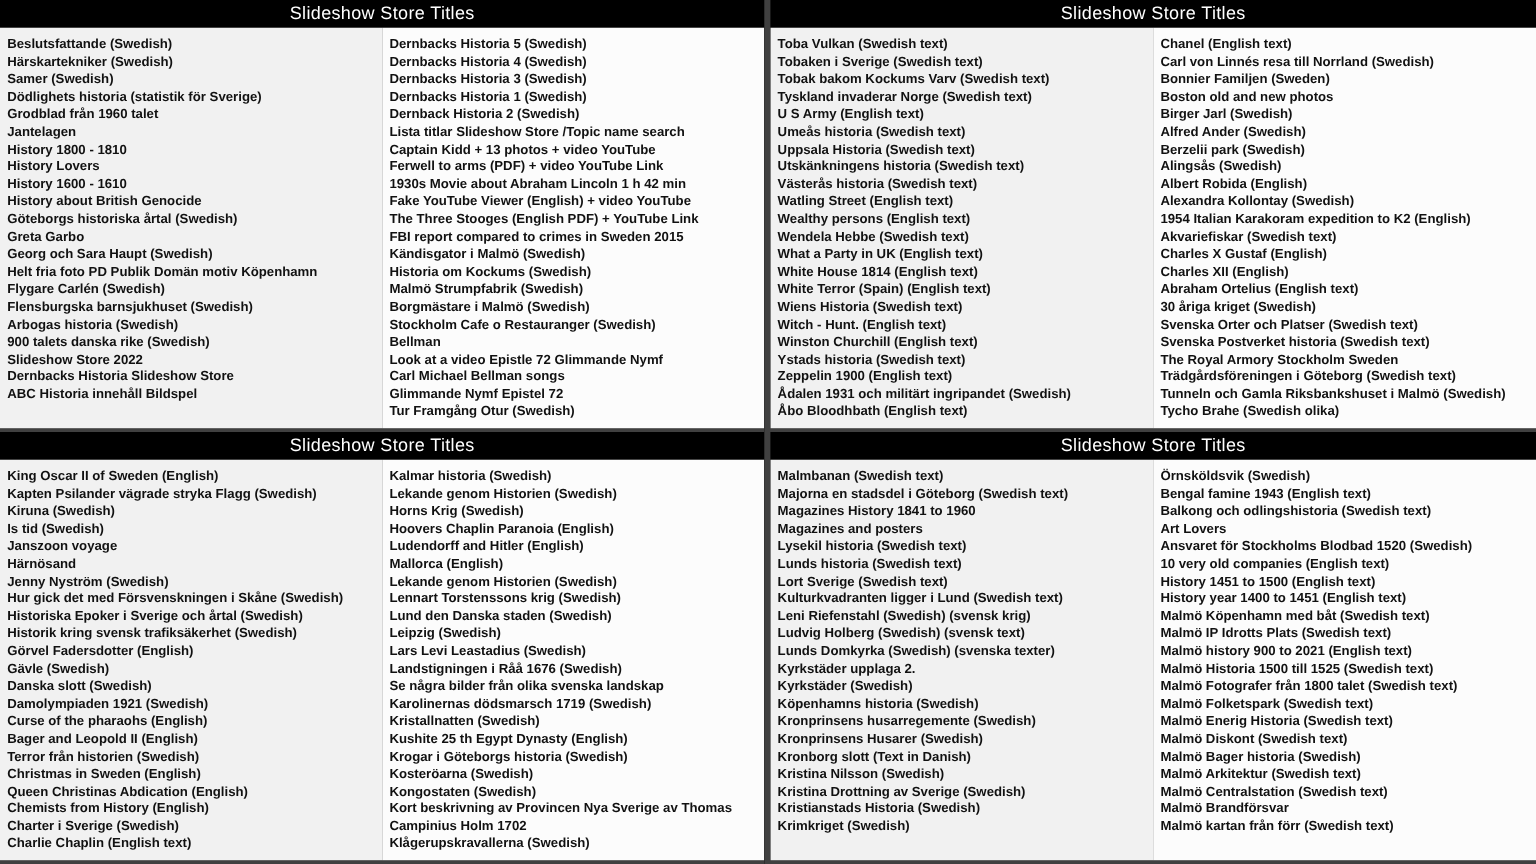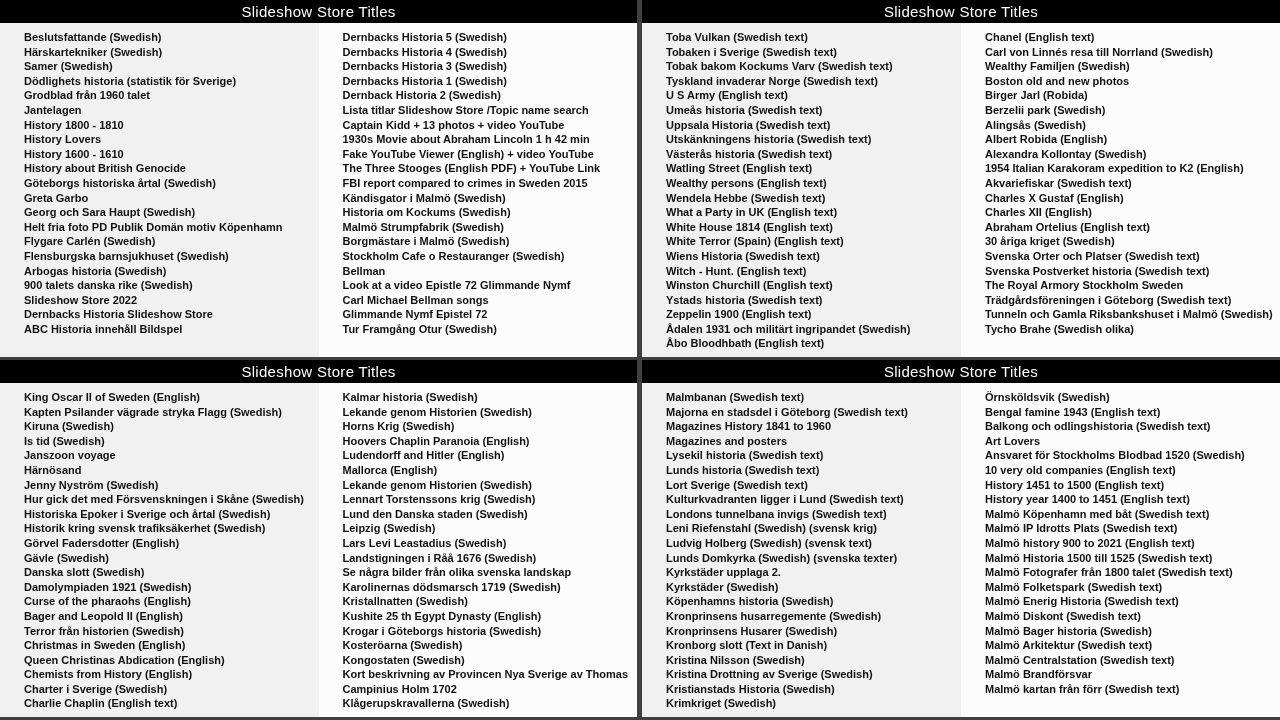--- a/index.html
+++ b/index.html
@@ -36,21 +36,21 @@
     letter-spacing: 0.3px;
   }
   .slide-body {
     flex: 1;
     display: flex;
     margin-bottom: 3px;
     overflow: hidden;
   }
   .col {
     width: 50%;
-    padding: 7px 3px 0 24px;
+    padding: 7px 3px 0 6px;
     overflow: hidden;
   }
   .col-gray  { background: #f1f1f1; }
   .col-white { background: #fcfcfc; }
   .row {
     font-size: 11px;
     font-weight: bold;
     color: #111;
     line-height: 14.6px;
     white-space: nowrap;
@@ -90,20 +90,21 @@
           <div class="row">ABC Historia innehåll Bildspel</div>
         </div>
       <div class="col col-white">
           <div class="row">Dernbacks Historia 5 (Swedish)</div>
           <div class="row">Dernbacks Historia 4 (Swedish)</div>
           <div class="row">Dernbacks Historia 3 (Swedish)</div>
           <div class="row">Dernbacks Historia 1 (Swedish)</div>
           <div class="row">Dernback Historia 2 (Swedish)</div>
           <div class="row">Lista titlar Slideshow Store /Topic name search</div>
           <div class="row">Captain Kidd + 13 photos + video YouTube</div>
+          <div class="row">Ferwell to arms (PDF) + video YouTube Link</div>
           <div class="row">1930s Movie about Abraham Lincoln 1 h 42 min</div>
           <div class="row">Fake YouTube Viewer (English) + video YouTube</div>
           <div class="row">The Three Stooges (English PDF) + YouTube Link</div>
           <div class="row">FBI report compared to crimes in Sweden 2015</div>
           <div class="row">Kändisgator i Malmö (Swedish)</div>
           <div class="row">Historia om Kockums (Swedish)</div>
           <div class="row">Malmö Strumpfabrik (Swedish)</div>
           <div class="row">Borgmästare i Malmö (Swedish)</div>
           <div class="row">Stockholm Cafe o Restauranger (Swedish)</div>
           <div class="row">Bellman</div>
@@ -140,23 +141,24 @@
           <div class="row">Witch - Hunt. (English text)</div>
           <div class="row">Winston Churchill (English text)</div>
           <div class="row">Ystads historia (Swedish text)</div>
           <div class="row">Zeppelin 1900 (English text)</div>
           <div class="row">Ådalen 1931 och militärt ingripandet (Swedish)</div>
           <div class="row">Åbo Bloodhbath (English text)</div>
         </div>
       <div class="col col-white">
           <div class="row">Chanel (English text)</div>
           <div class="row">Carl von Linnés resa till Norrland (Swedish)</div>
-          <div class="row">Wealthy Familjen (Swedish)</div>
+          <div class="row">Bonnier Familjen (Sweden)</div>
           <div class="row">Boston old and new photos</div>
-          <div class="row">Birger Jarl (Robida)</div>
+          <div class="row">Birger Jarl (Swedish)</div>
+          <div class="row">Alfred Ander (Swedish)</div>
           <div class="row">Berzelii park (Swedish)</div>
           <div class="row">Alingsås (Swedish)</div>
           <div class="row">Albert Robida (English)</div>
           <div class="row">Alexandra Kollontay (Swedish)</div>
           <div class="row">1954 Italian Karakoram expedition to K2 (English)</div>
           <div class="row">Akvariefiskar (Swedish text)</div>
           <div class="row">Charles X Gustaf (English)</div>
           <div class="row">Charles XII (English)</div>
           <div class="row">Abraham Ortelius (English text)</div>
           <div class="row">30 åriga kriget (Swedish)</div>
@@ -233,21 +235,20 @@
     <div class="slide-body">
       <div class="col col-gray">
           <div class="row">Malmbanan (Swedish text)</div>
           <div class="row">Majorna en stadsdel i Göteborg (Swedish text)</div>
           <div class="row">Magazines History 1841 to 1960</div>
           <div class="row">Magazines and posters</div>
           <div class="row">Lysekil historia (Swedish text)</div>
           <div class="row">Lunds historia (Swedish text)</div>
           <div class="row">Lort Sverige (Swedish text)</div>
           <div class="row">Kulturkvadranten ligger i Lund (Swedish text)</div>
-          <div class="row">Londons tunnelbana invigs (Swedish text)</div>
           <div class="row">Leni Riefenstahl (Swedish) (svensk krig)</div>
           <div class="row">Ludvig Holberg (Swedish) (svensk text)</div>
           <div class="row">Lunds Domkyrka (Swedish) (svenska texter)</div>
           <div class="row">Kyrkstäder upplaga 2.</div>
           <div class="row">Kyrkstäder (Swedish)</div>
           <div class="row">Köpenhamns historia (Swedish)</div>
           <div class="row">Kronprinsens husarregemente (Swedish)</div>
           <div class="row">Kronprinsens Husarer (Swedish)</div>
           <div class="row">Kronborg slott (Text in Danish)</div>
           <div class="row">Kristina Nilsson (Swedish)</div>

